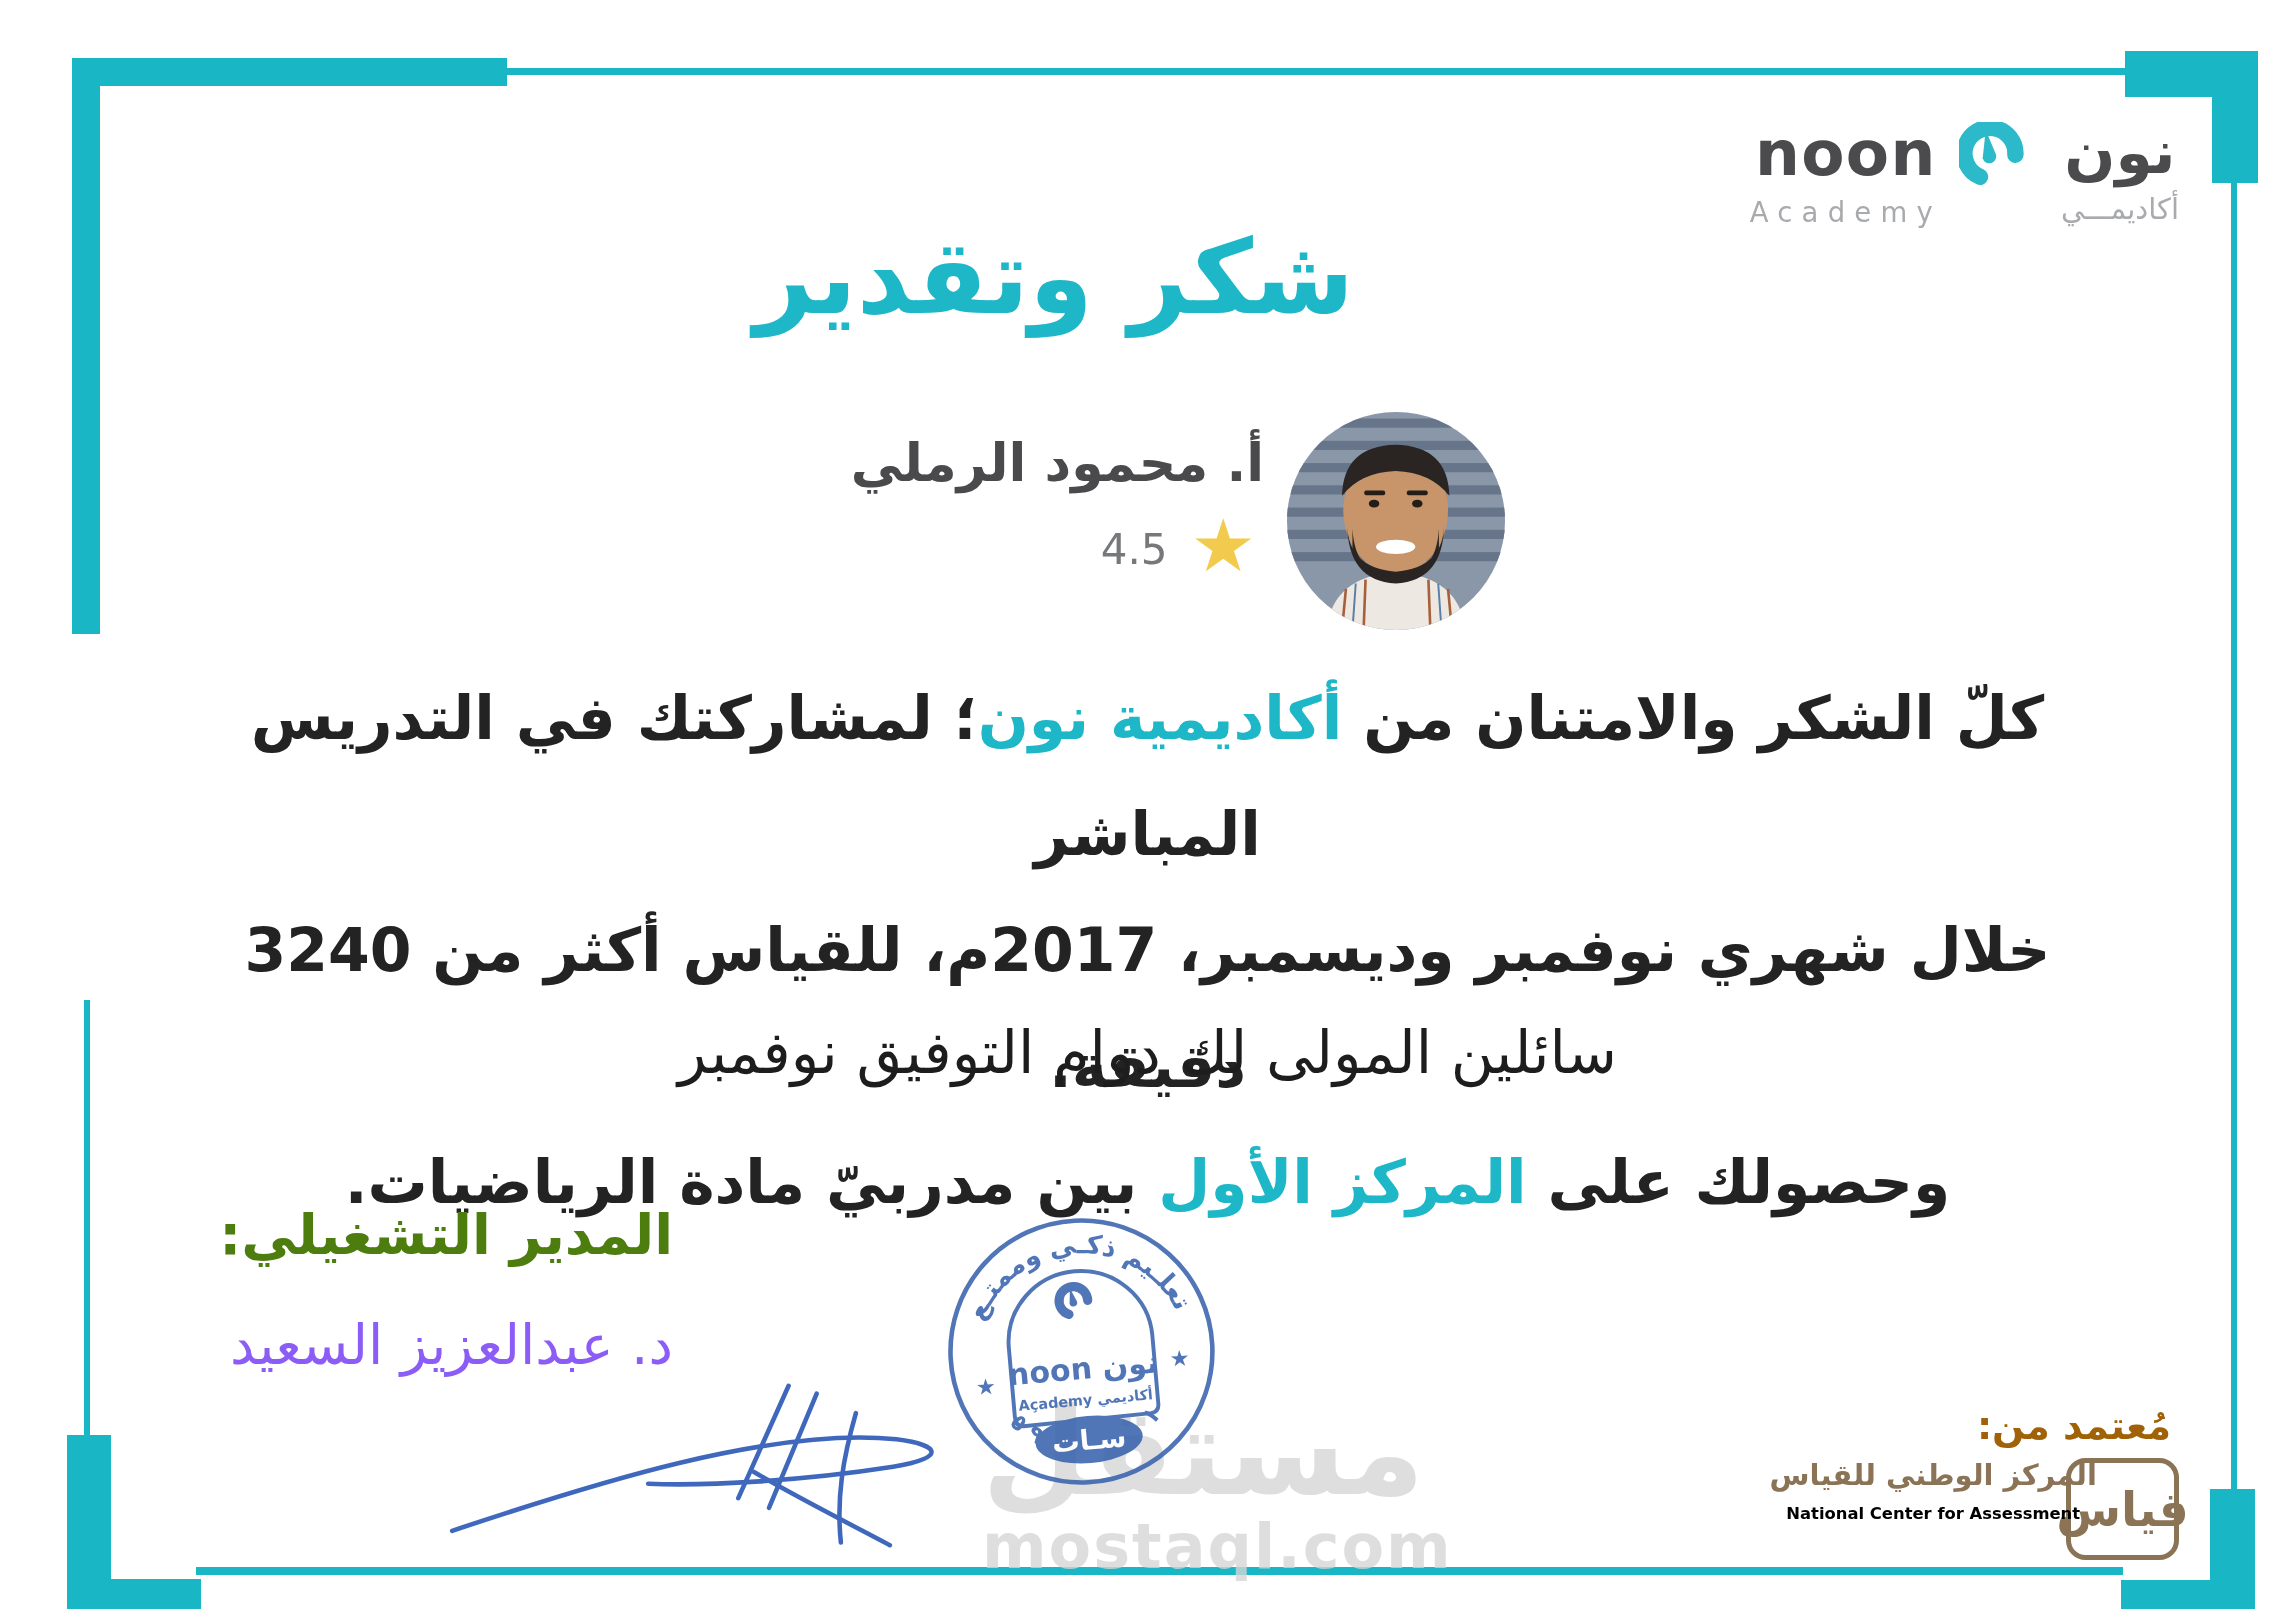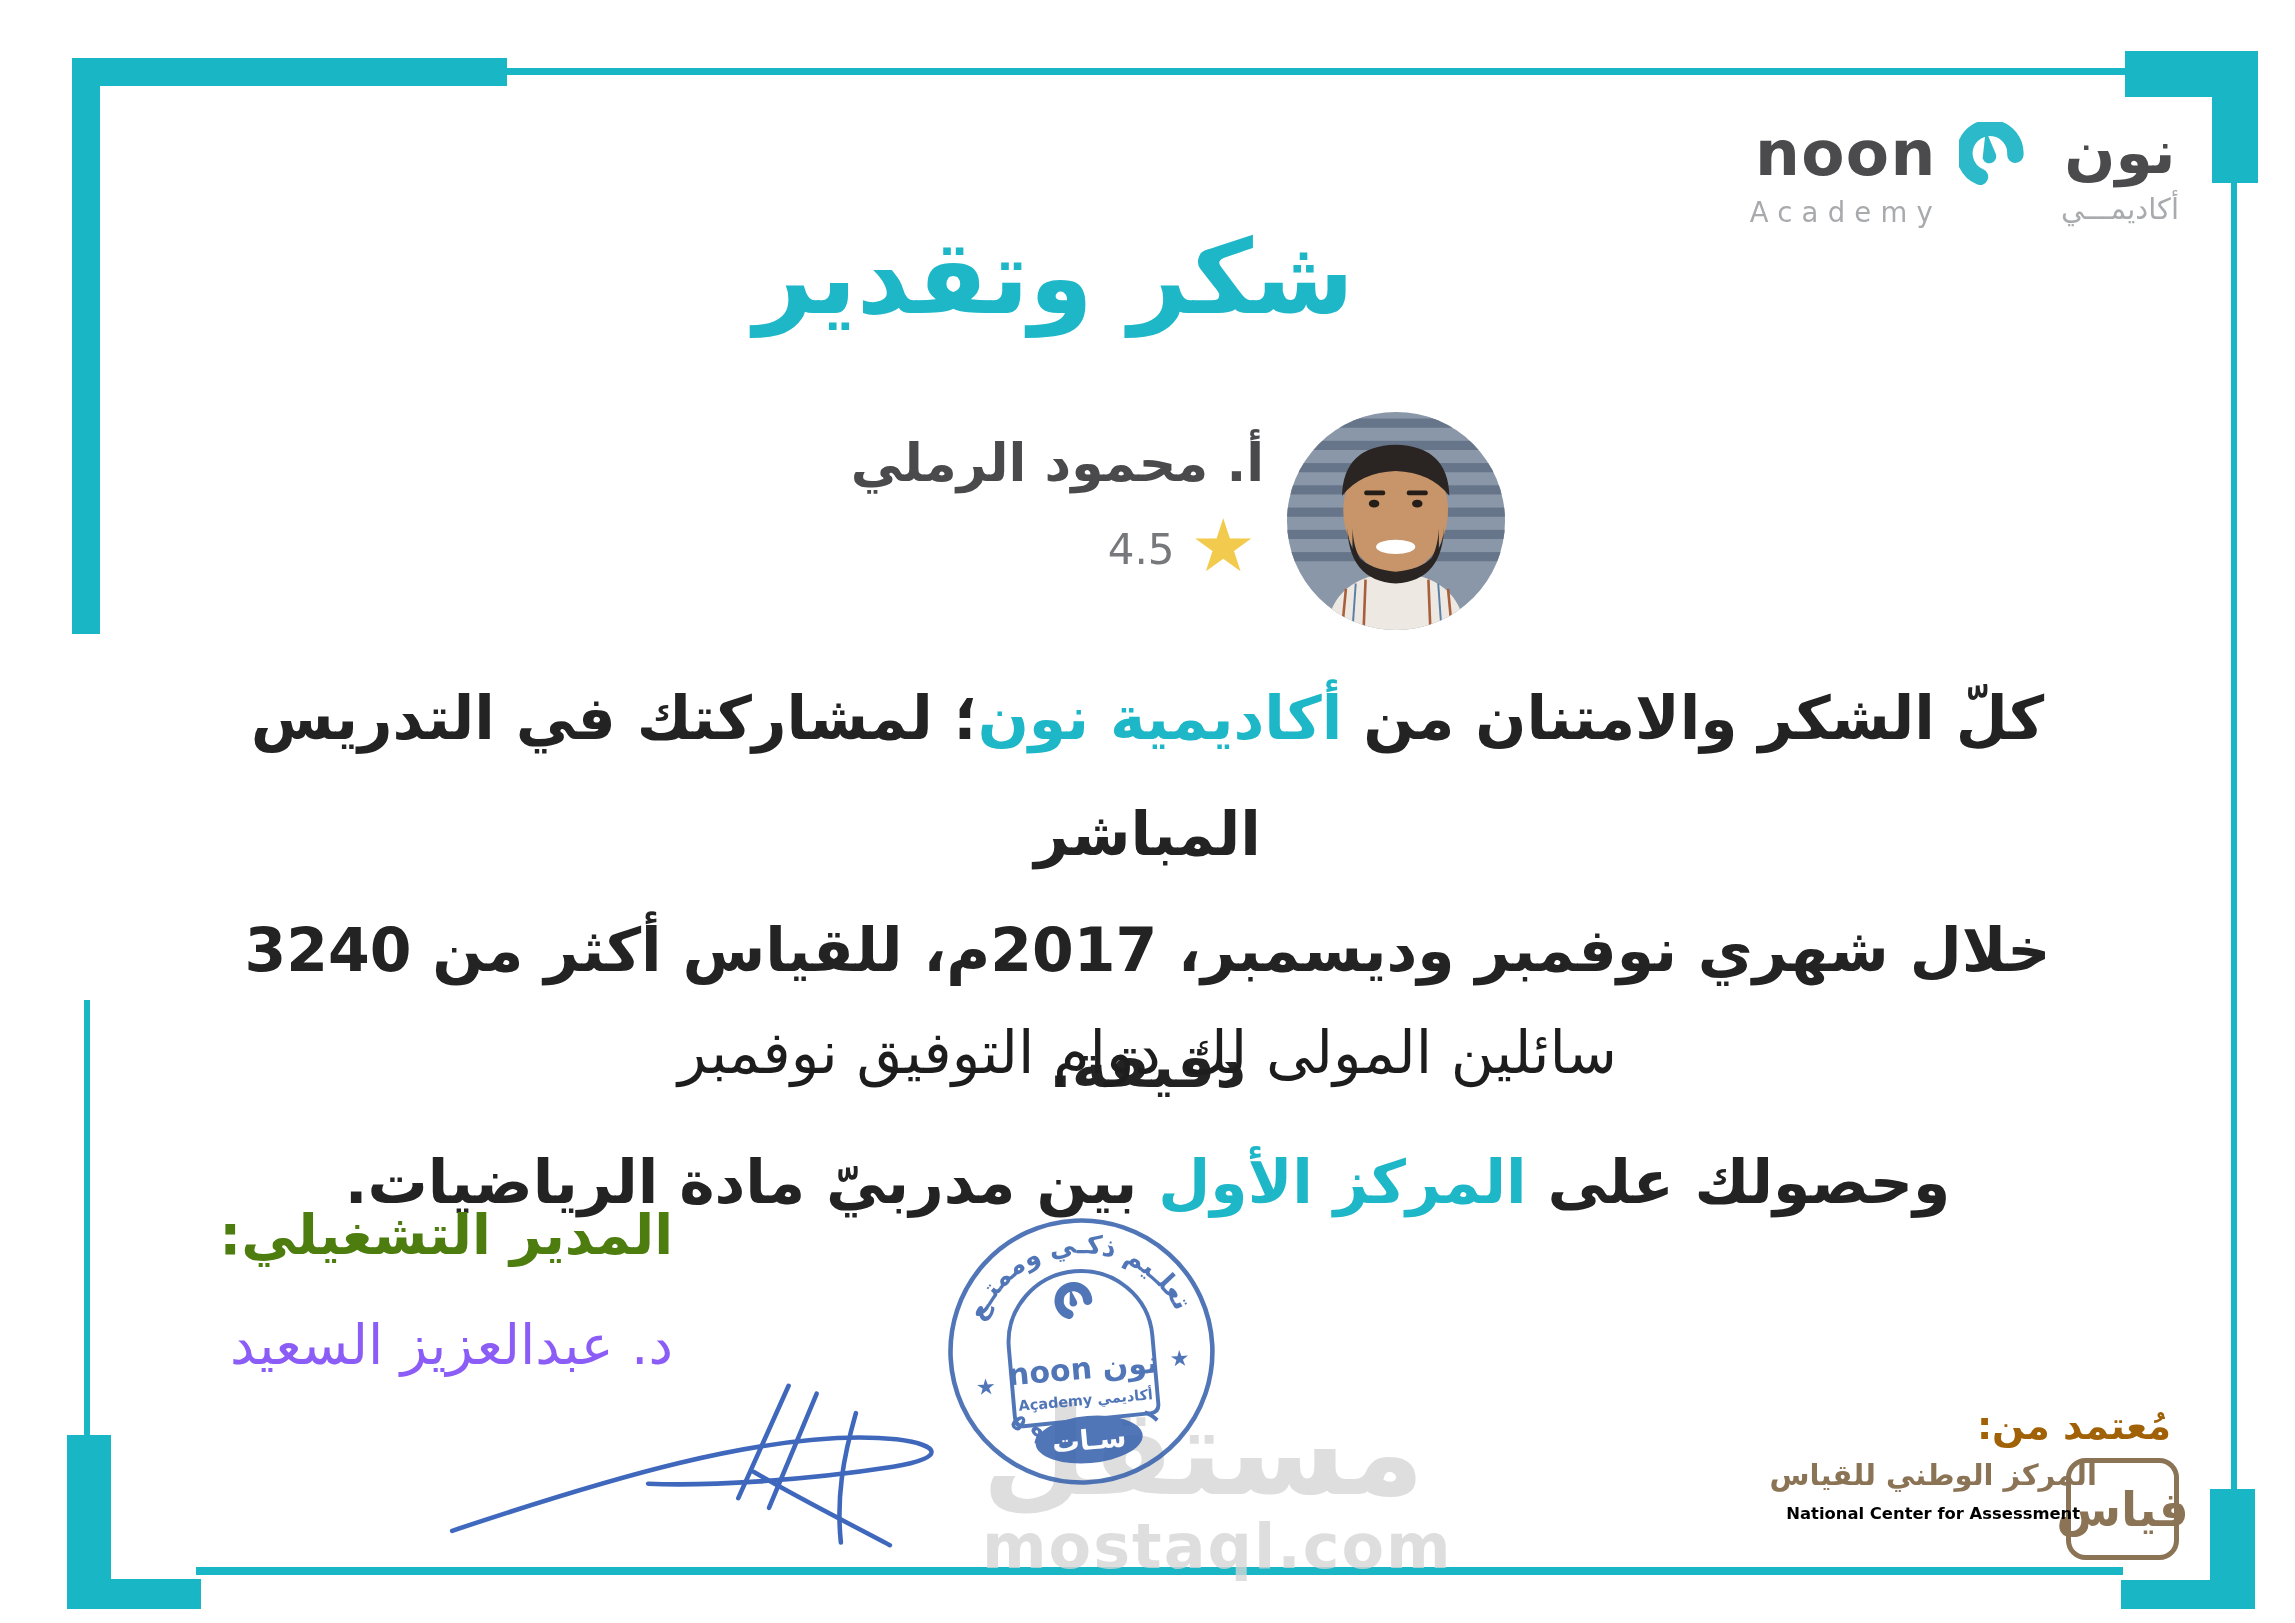--- a/index.html
+++ b/index.html
@@ -20,21 +20,21 @@
   
   .cert-title { position: absolute; top: 211px; left: 622px; width: 864px; text-align: center;
                 font-size: 103px; font-weight: bold; color: #1db7c8; line-height: 1.3; z-index: 2; }
 
   
   .avatar-wrap { position: absolute; left: 1287px; top: 412px; width: 218px; height: 218px;
                  border-radius: 50%; overflow: hidden; z-index: 2; }
   .teacher-name { position: absolute; right: 1031px; top: 433px; font-size: 52px; font-weight: bold;
                   color: #4a4a4c; direction: rtl; white-space: nowrap; z-index: 2; }
   .rating-row { position: absolute; right: 1039px; top: 517px; display: flex; align-items: center;
-                gap: 16px; z-index: 2; margin-left: 40px; }
+                gap: 23px; z-index: 2; margin-left: 40px; }
   .rating-value { font-size: 42px; color: #77787b; }
   .rating-star { font-size: 73px; color: #f2cb4e; line-height: 1; margin-top: -7.9px; }
 
   
   .body-text { position: absolute; left: 196px; top: 660px; width: 1903px; direction: rtl;
                text-align: center; font-size: 60px; font-weight: bold; color: #232323;
                line-height: 116px; z-index: 2; }
   .hl { color: #1db7c8; }
   .dua { position: absolute; left: 196px; top: 1018px; width: 1903px; direction: rtl;
          text-align: center; font-size: 59px; font-weight: normal; color: #1d1d1d; z-index: 2; }

